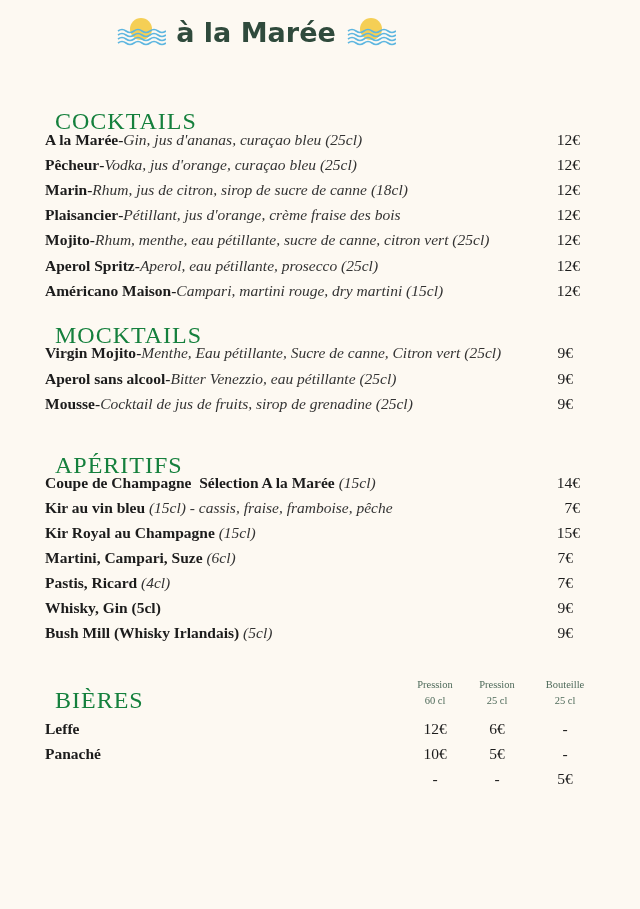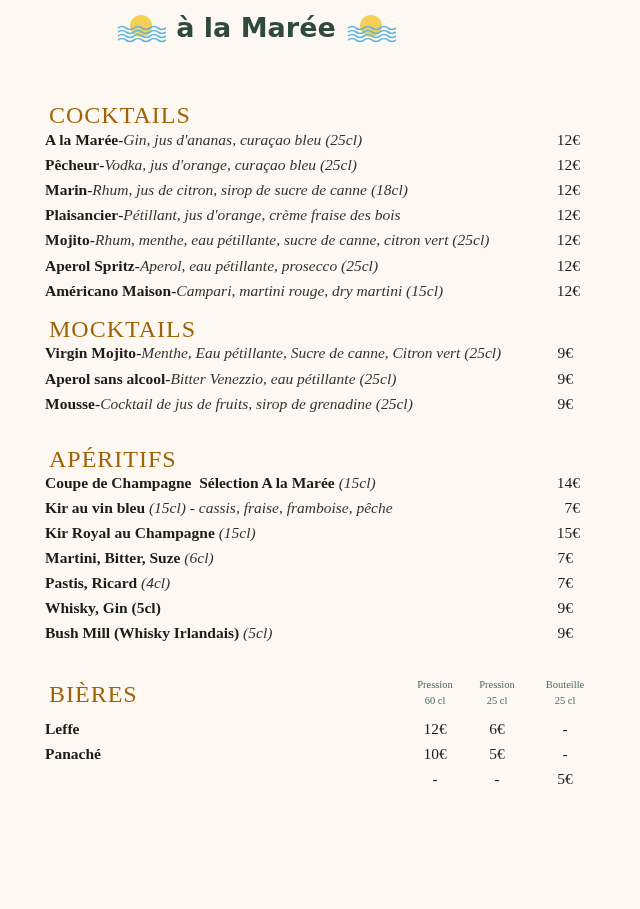--- a/index.html
+++ b/index.html
@@ -6,32 +6,32 @@
     body {
       width: 640px; height: 909px;
       background: #fdf9f2;
       position: relative;
       overflow: hidden;
       font-family: "Liberation Serif", "DejaVu Serif", serif;
       color: #1c1c1c;
     }
     .header {
       position: absolute; top: 12px; left: 0; width: 512px; height: 40px;
-      display: flex; align-items: flex-start; justify-content: center; gap: 10px;
+      display: flex; align-items: center; justify-content: center; gap: 10px;
     }
     .logo-title {
       font-family: "DejaVu Sans", "Liberation Sans", sans-serif;
       font-weight: bold; font-size: 27px; color: #2f4a3c; letter-spacing: 0px;
     }
     .sun-icon { width: 50px; height: 34px; display: block; }
     .section-title {
       position: absolute; left: 45px;
       font-family: "Liberation Serif", serif;
-      font-size: 24px; font-weight: normal; color: #a16207; letter-spacing: 1px;
-      margin: 4px;
+      font-size: 24px; font-weight: normal; color: #15803d; letter-spacing: 1px;
+      margin: 10px;
     }
     .row {
       position: absolute; left: 45px; width: 535px; height: 22px;
       display: flex; align-items: flex-end; font-size: 15.5px;
     }
     .row .name { font-weight: bold; white-space: nowrap; }
     .row .desc { font-style: italic; color: #333; white-space: nowrap; }
     .row .price { position: absolute; right: 0; font-weight: normal; }
     .mock .price { right: 7px; }
     .beer-head {
@@ -143,21 +143,21 @@
     <span class="name">Kir au vin bleu</span>
     <span class="desc" style="white-space:pre"> (15cl) - cassis, fraise, framboise, pêche</span>
     <span class="price">7€</span>
   </div>
 <div class="row" style="top:520px">
     <span class="name">Kir Royal au Champagne</span>
     <span class="desc" style="white-space:pre"> (15cl)</span>
     <span class="price">15€</span>
   </div>
 <div class="row" style="top:545px">
-    <span class="name">Martini, Bitter, Suze</span>
+    <span class="name">Martini, Campari, Suze</span>
     <span class="desc" style="white-space:pre"> (6cl)</span>
     <span class="price" style="right:7px">7€</span>
   </div>
 <div class="row" style="top:570px">
     <span class="name">Pastis, Ricard</span>
     <span class="desc" style="white-space:pre"> (4cl)</span>
     <span class="price" style="right:7px">7€</span>
   </div>
 <div class="row" style="top:595px">
     <span class="name">Whisky, Gin (5cl)</span>

